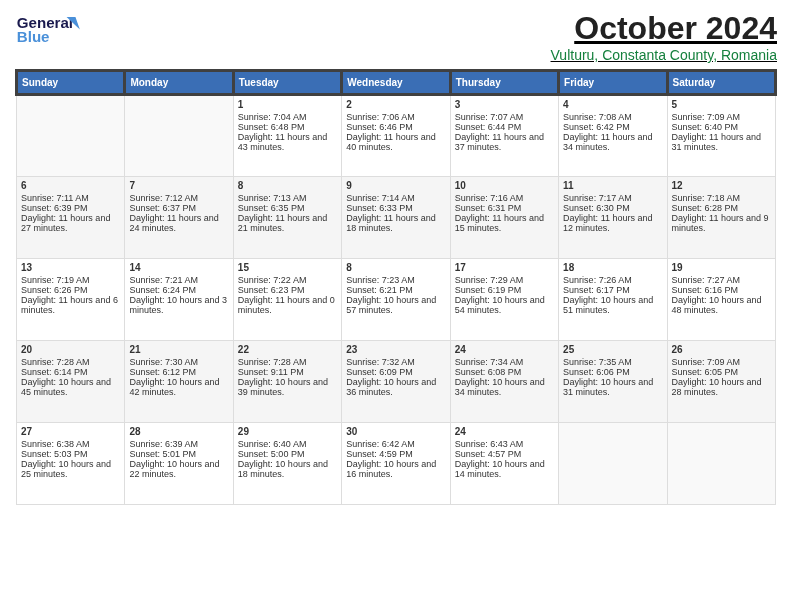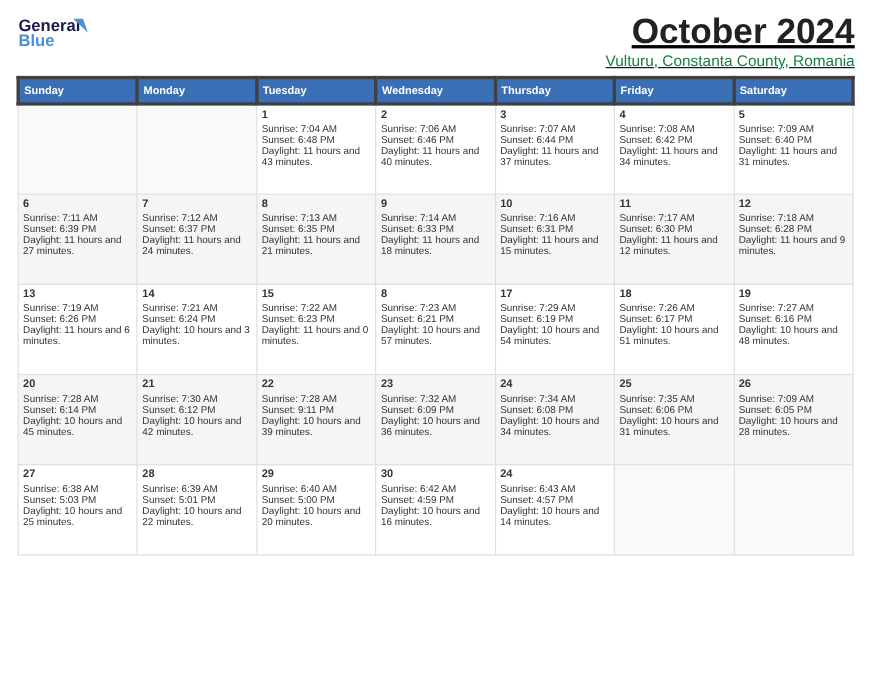--- a/index.html
+++ b/index.html
@@ -288,21 +288,21 @@
           <td>
             <span class="day-num">28</span>
             <div>Sunrise: 6:39 AM</div>
             <div>Sunset: 5:01 PM</div>
             <div>Daylight: 10 hours and 22 minutes.</div>
           </td>
           <td>
             <span class="day-num">29</span>
             <div>Sunrise: 6:40 AM</div>
             <div>Sunset: 5:00 PM</div>
-            <div>Daylight: 10 hours and 20 minutes.</div>
+            <div>Daylight: 10 hours and 18 minutes.</div>
           </td>
           <td>
             <span class="day-num">30</span>
             <div>Sunrise: 6:42 AM</div>
             <div>Sunset: 4:59 PM</div>
             <div>Daylight: 10 hours and 16 minutes.</div>
           </td>
           <td>
             <span class="day-num">24</span>
             <div>Sunrise: 6:43 AM</div>

